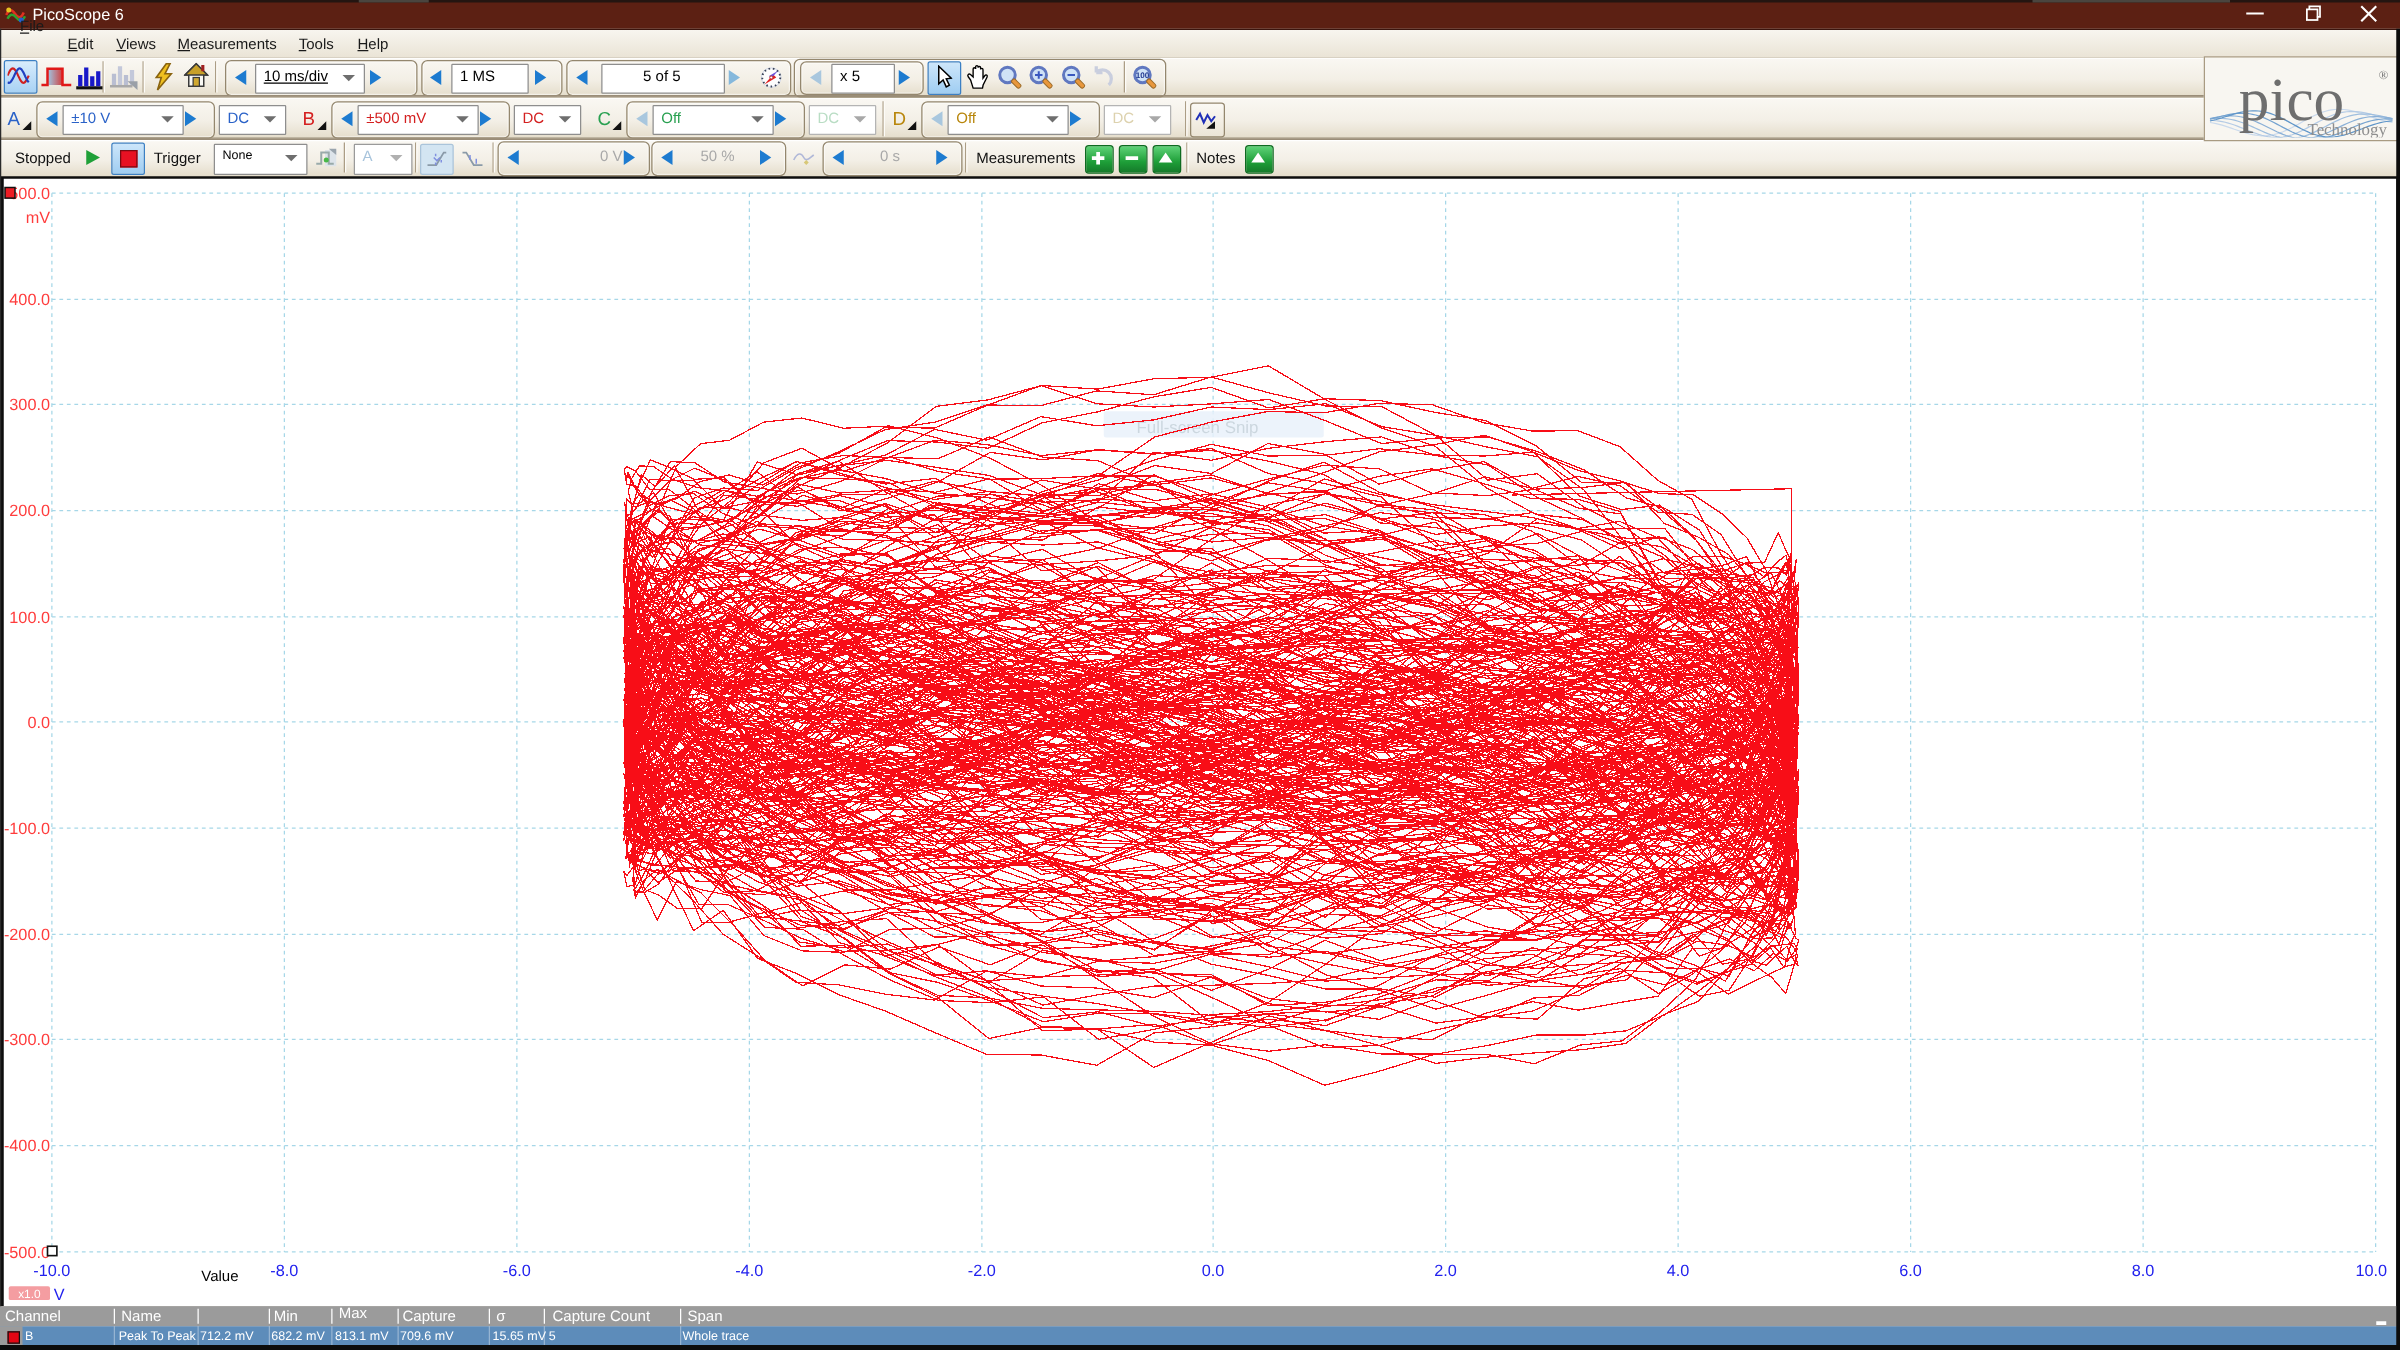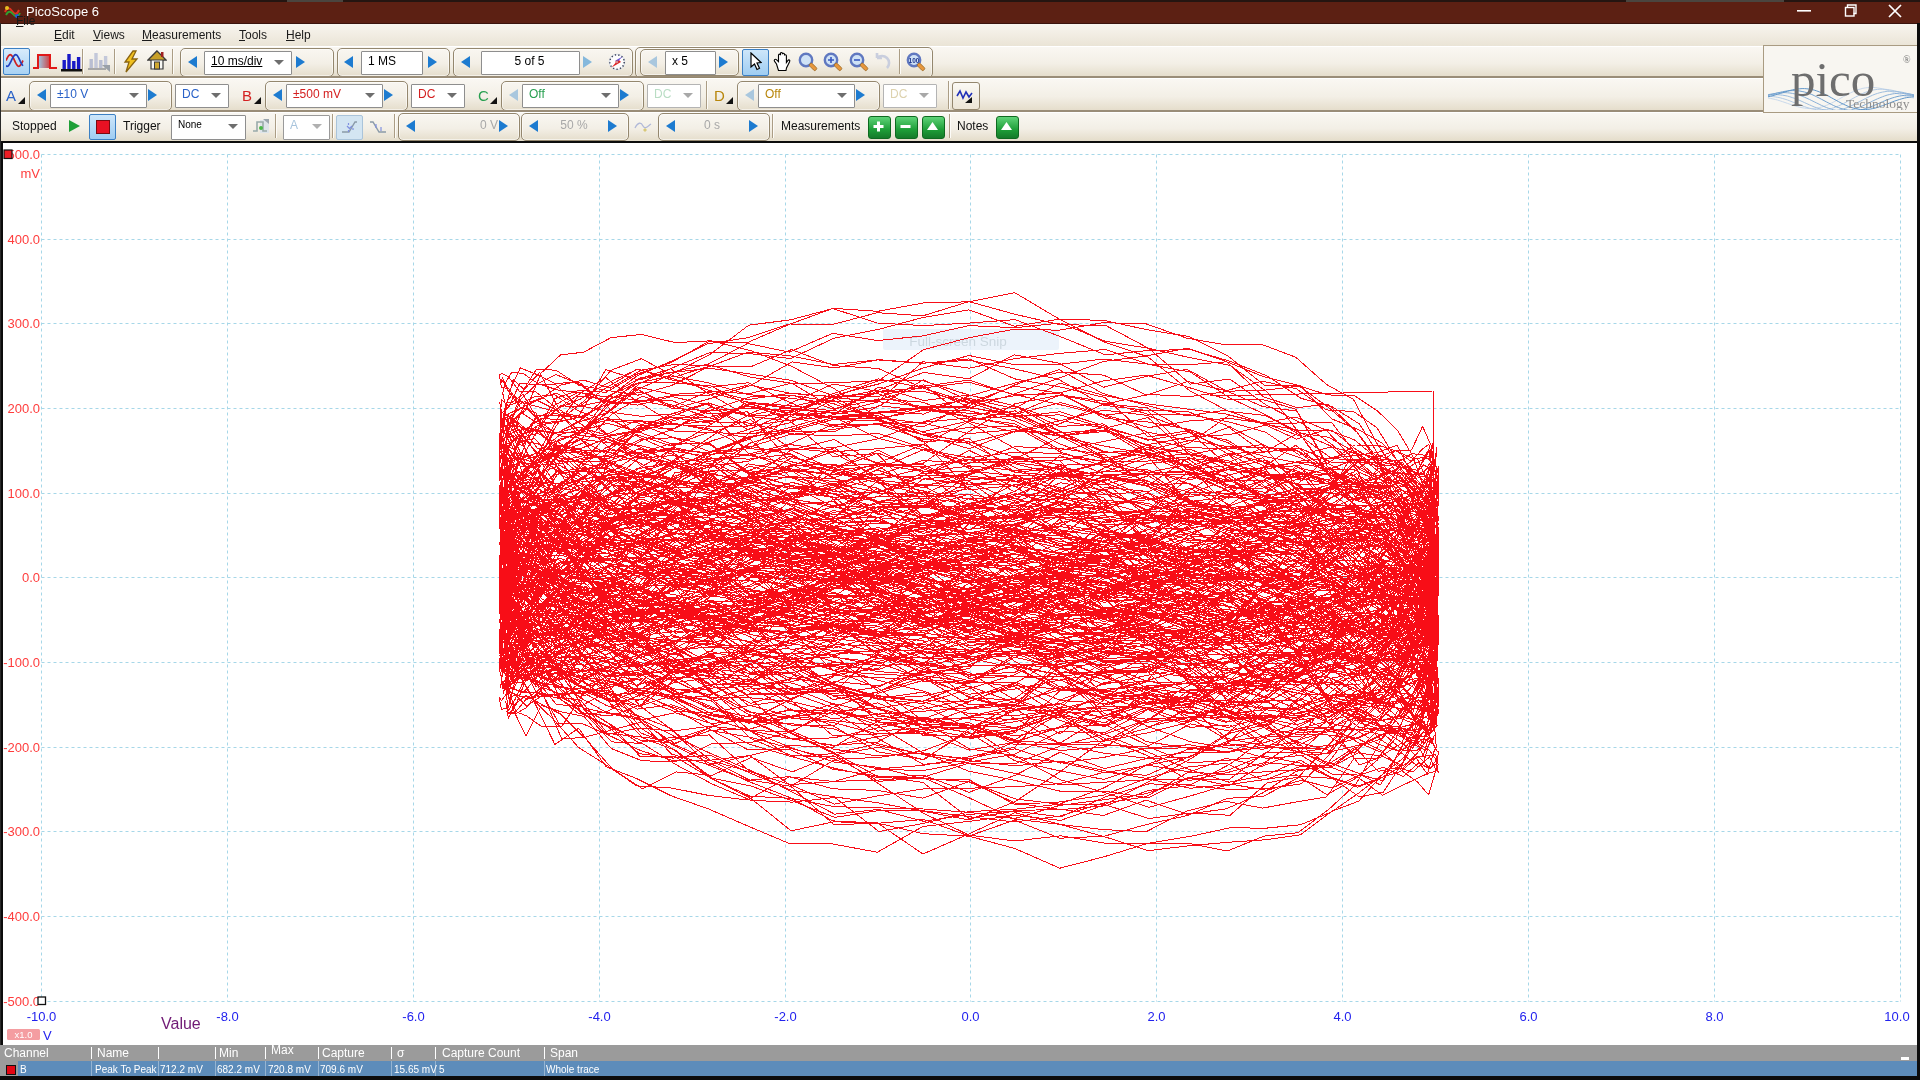--- a/index.html
+++ b/index.html
@@ -358,30 +358,30 @@
 <div class="" style="position:absolute;left:318px;top:1047px;width:1px;height:12px;background:#fff;z-index:4;"></div>
 <div class="" style="position:absolute;left:318px;top:1061px;width:1px;height:15px;background:rgba(255,255,255,0.35);z-index:4;"></div>
 <div class="" style="position:absolute;left:391px;top:1047px;width:1px;height:12px;background:#fff;z-index:4;"></div>
 <div class="" style="position:absolute;left:391px;top:1061px;width:1px;height:15px;background:rgba(255,255,255,0.35);z-index:4;"></div>
 <div class="" style="position:absolute;left:435px;top:1047px;width:1px;height:12px;background:#fff;z-index:4;"></div>
 <div class="" style="position:absolute;left:435px;top:1061px;width:1px;height:15px;background:rgba(255,255,255,0.35);z-index:4;"></div>
 <div class="" style="position:absolute;left:544px;top:1047px;width:1px;height:12px;background:#fff;z-index:4;"></div>
 <div class="" style="position:absolute;left:544px;top:1061px;width:1px;height:15px;background:rgba(255,255,255,0.35);z-index:4;"></div>
 <div class="t" style="left:4px;top:1047px;font-size:12px;color:#fff;font-family:'Liberation Sans', sans-serif;z-index:5;">Channel</div>
 <div class="t" style="left:97px;top:1047px;font-size:12px;color:#fff;font-family:'Liberation Sans', sans-serif;z-index:5;">Name</div>
-<div class="t" style="left:161px;top:1015px;font-size:16px;color:#701a75;font-family:'Liberation Sans', sans-serif;z-index:5;">Value</div>
+<div class="t" style="left:161px;top:1015px;font-size:12px;color:#000000;font-family:'Liberation Sans', sans-serif;z-index:5;">Value</div>
 <div class="t" style="left:219px;top:1047px;font-size:12px;color:#fff;font-family:'Liberation Sans', sans-serif;z-index:5;">Min</div>
 <div class="t" style="left:271px;top:1044px;font-size:12px;color:#fff;font-family:'Liberation Sans', sans-serif;z-index:5;">Max</div>
 <div class="t" style="left:322px;top:1047px;font-size:12px;color:#fff;font-family:'Liberation Sans', sans-serif;z-index:5;">Capture</div>
 <div class="t" style="left:397px;top:1047px;font-size:12px;color:#fff;font-family:'Liberation Sans', sans-serif;z-index:5;">σ</div>
 <div class="t" style="left:442px;top:1047px;font-size:12px;color:#fff;font-family:'Liberation Sans', sans-serif;z-index:5;">Capture Count</div>
 <div class="t" style="left:550px;top:1047px;font-size:12px;color:#fff;font-family:'Liberation Sans', sans-serif;z-index:5;">Span</div>
 <div class="t" style="left:20px;top:1064px;font-size:10px;color:#fff;font-family:'Liberation Sans', sans-serif;z-index:5;">B</div>
 <div class="t" style="left:95px;top:1064px;font-size:10px;color:#fff;font-family:'Liberation Sans', sans-serif;z-index:5;">Peak To Peak</div>
 <div class="t" style="left:160px;top:1064px;font-size:10px;color:#fff;font-family:'Liberation Sans', sans-serif;z-index:5;">712.2 mV</div>
 <div class="t" style="left:217px;top:1064px;font-size:10px;color:#fff;font-family:'Liberation Sans', sans-serif;z-index:5;">682.2 mV</div>
-<div class="t" style="left:268px;top:1064px;font-size:10px;color:#fff;font-family:'Liberation Sans', sans-serif;z-index:5;">720.8 mV</div>
+<div class="t" style="left:268px;top:1064px;font-size:10px;color:#fff;font-family:'Liberation Sans', sans-serif;z-index:5;">813.1 mV</div>
 <div class="t" style="left:320px;top:1064px;font-size:10px;color:#fff;font-family:'Liberation Sans', sans-serif;z-index:5;">709.6 mV</div>
 <div class="t" style="left:394px;top:1064px;font-size:10px;color:#fff;font-family:'Liberation Sans', sans-serif;z-index:5;">15.65 mV</div>
 <div class="t" style="left:439px;top:1064px;font-size:10px;color:#fff;font-family:'Liberation Sans', sans-serif;z-index:5;">5</div>
 <div class="t" style="left:546px;top:1064px;font-size:10px;color:#fff;font-family:'Liberation Sans', sans-serif;z-index:5;">Whole trace</div>
 <div class="" style="position:absolute;left:1901px;top:1057px;width:8px;height:3px;background:#fff;z-index:5;"></div>
 <div class="" style="position:absolute;left:0px;top:23px;width:1px;height:1022px;background:#2a2a2a;z-index:6;"></div>
 <div class="" style="position:absolute;left:1917px;top:23px;width:3px;height:1053px;background:#0c0c0c;z-index:6;"></div>
 </body></html>

